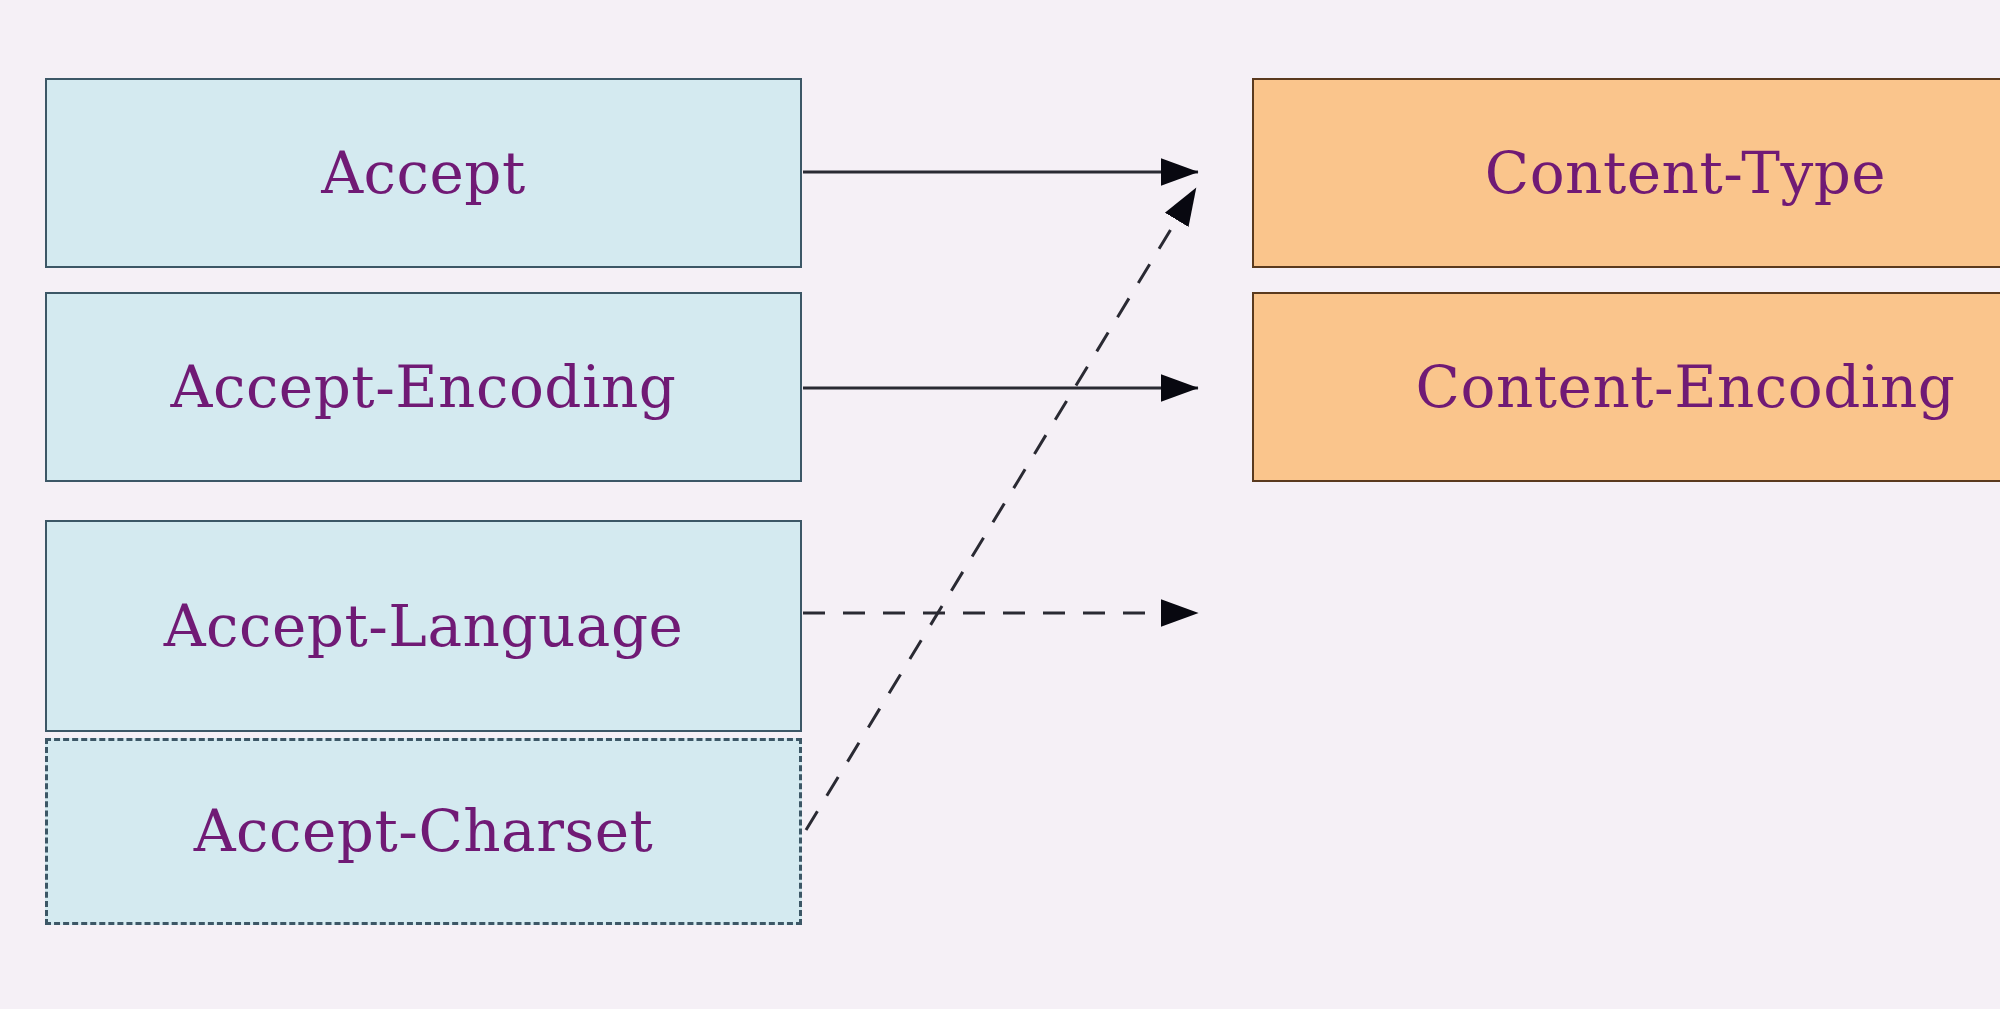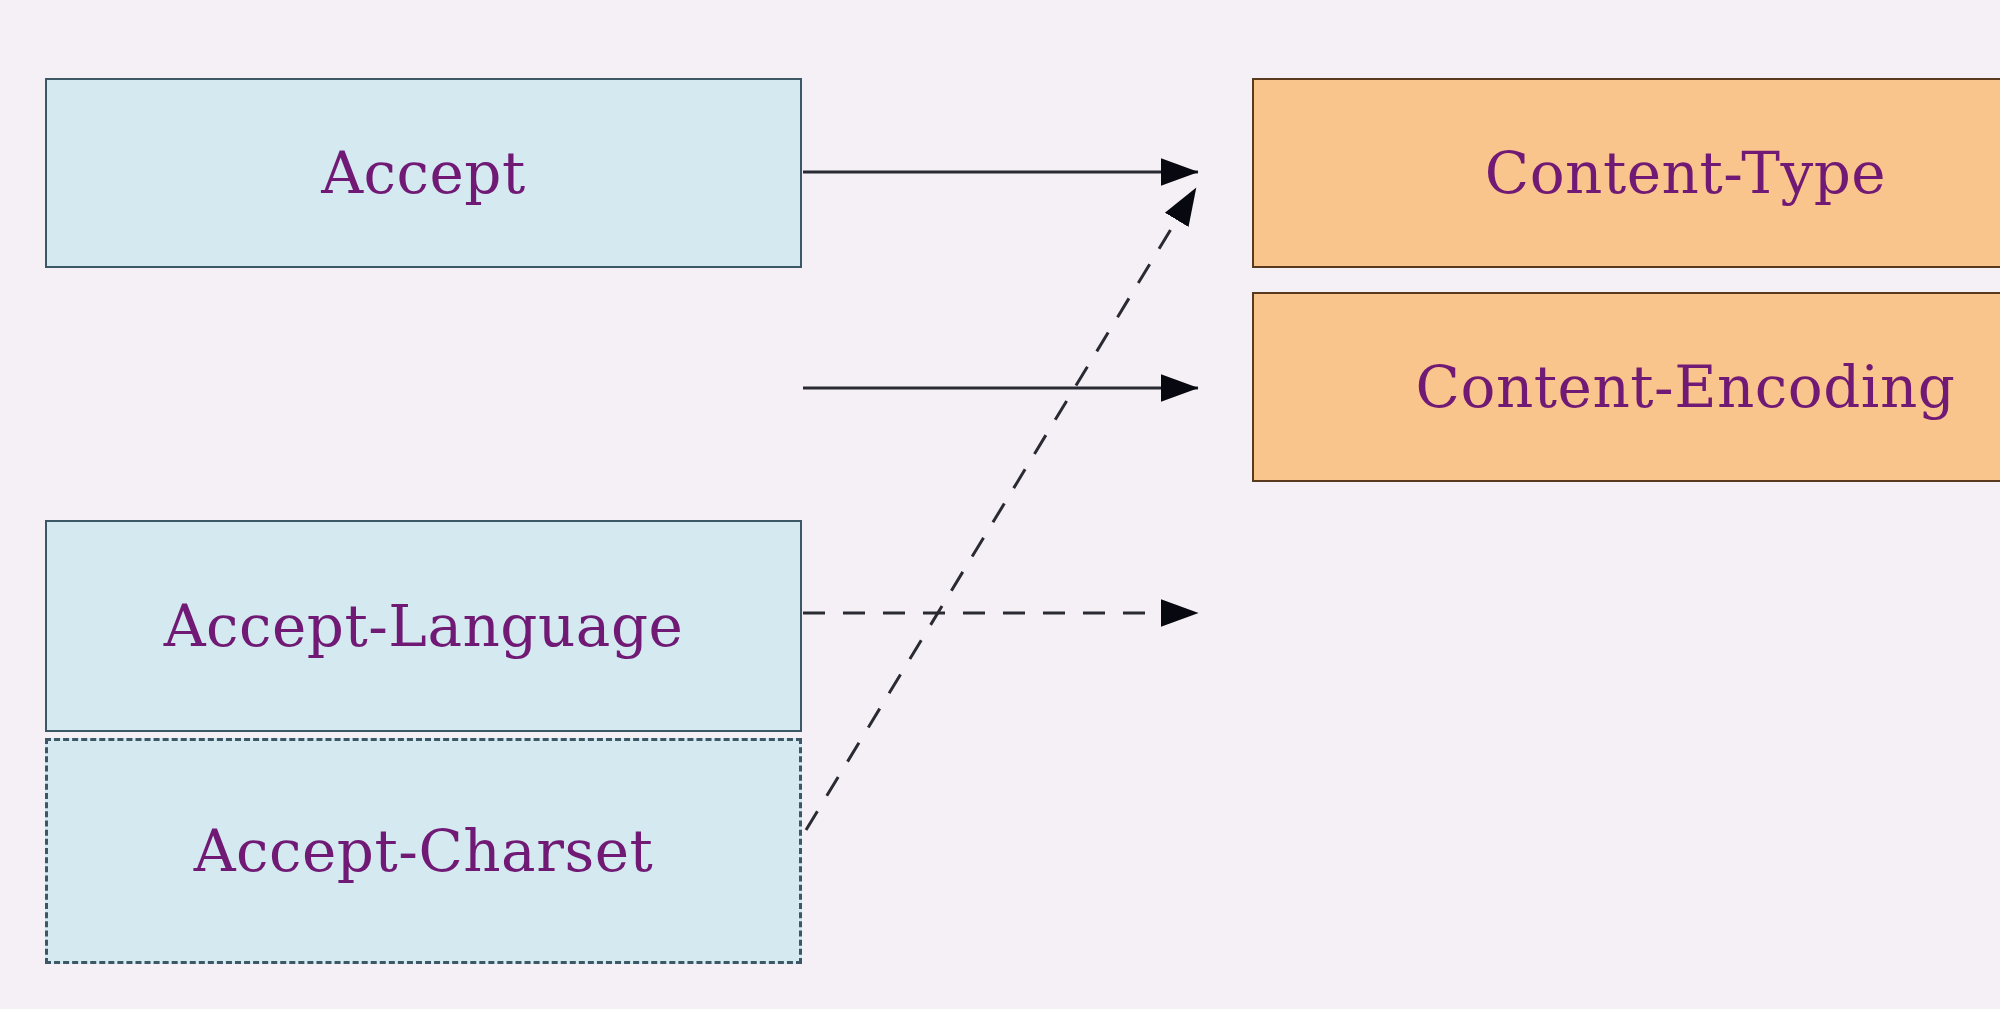--- a/index.html
+++ b/index.html
@@ -57,21 +57,21 @@
   .req.dashed-box { border-color: #3c5766; }
   .res.dashed-box { border-color: #5a3a1e; }
 
   
   .col-left  { left: 45px;   width: 757px; }
   .col-right { left: 1252px; width: 819px; padding-left: 48px; }
 
   .row1 { top: 78px;  height: 190px; }
   .row2 { top: 292px; height: 190px; }
   .row3 { top: 520px; height: 212px; }
-  .row4 { top: 738px; height: 226px; justify-content: center; }
+  .row4 { top: 738px; height: 187px; justify-content: center; }
 
   .node-label { font-size: 58px; }
 </style>
 </head>
 <body>
 
 <div id="diagram">
 
   <svg id="edges" viewBox="0 0 2000 1009" width="2000" height="1009" xmlns="http://www.w3.org/2000/svg">
     <defs>
@@ -89,20 +89,23 @@
 
     <line x1="803" y1="613" x2="1198" y2="613" stroke="#2a2a33" stroke-width="3" stroke-dasharray="22 18" marker-end="url(#arrowhead)"></line>
 
     <line x1="806" y1="830" x2="1196" y2="188" stroke="#2a2a33" stroke-width="3" stroke-dasharray="22 18" marker-end="url(#arrowhead-diag)"></line>
   </svg>
 
   <div class="node req col-left row1">
     <span class="node-label">Accept</span>
   </div>
 
+  <div class="node req col-left row2">
+    <span class="node-label">Accept-Encoding</span>
+  </div>
 
   <div class="node req col-left row3">
     <span class="node-label">Accept-Language</span>
   </div>
 
   <div class="node req col-left row4 dashed-box">
     <span class="node-label">Accept-Charset</span>
   </div>
 
   <div class="node res col-right row1">

